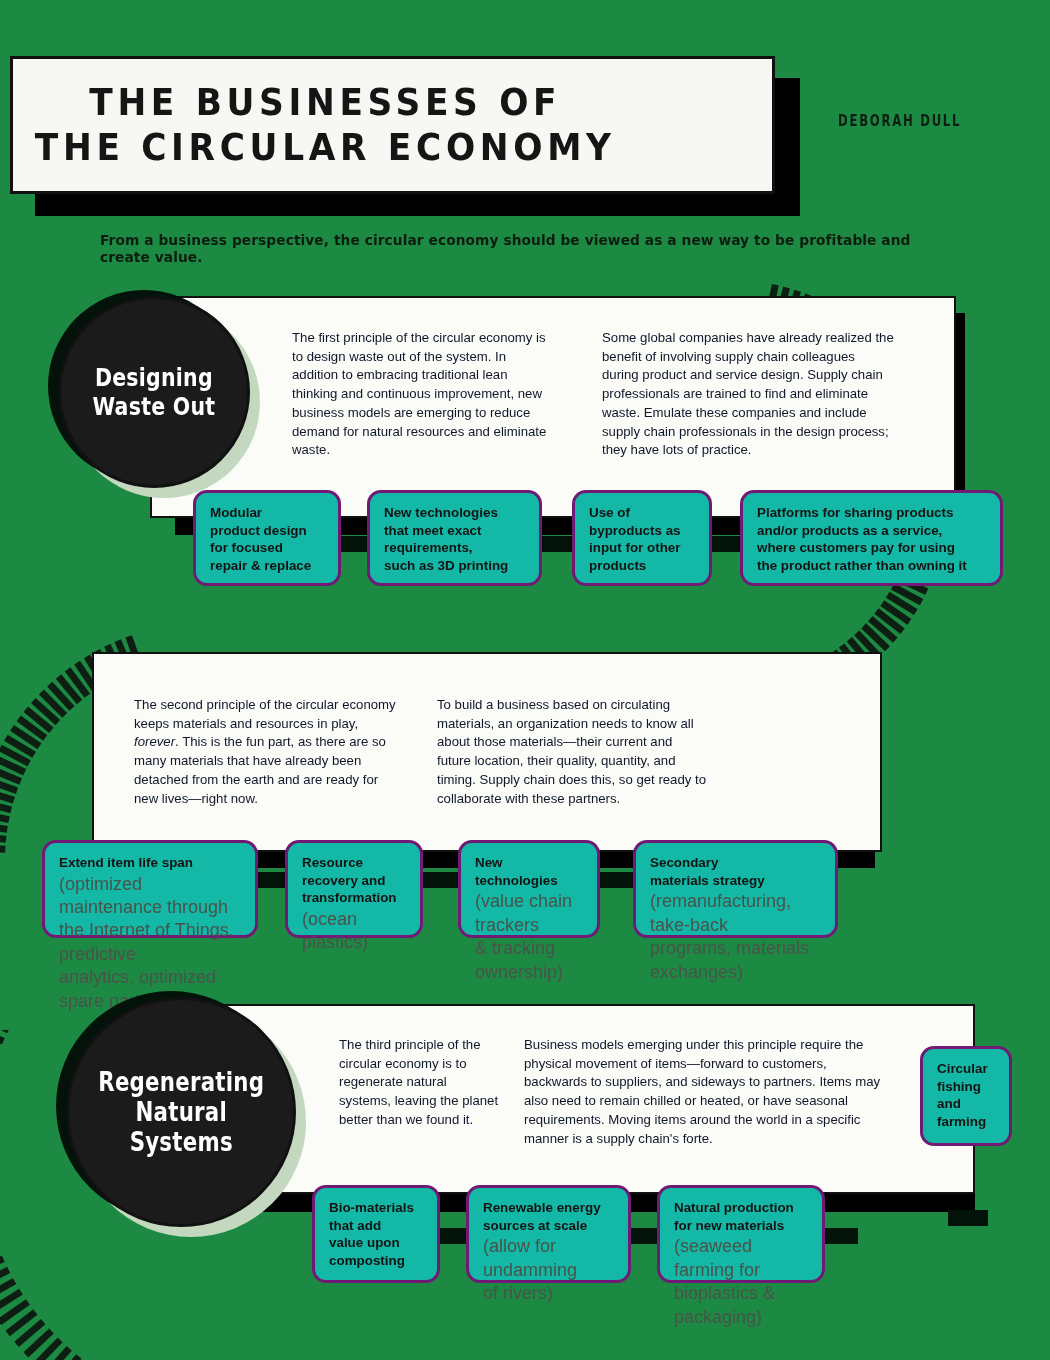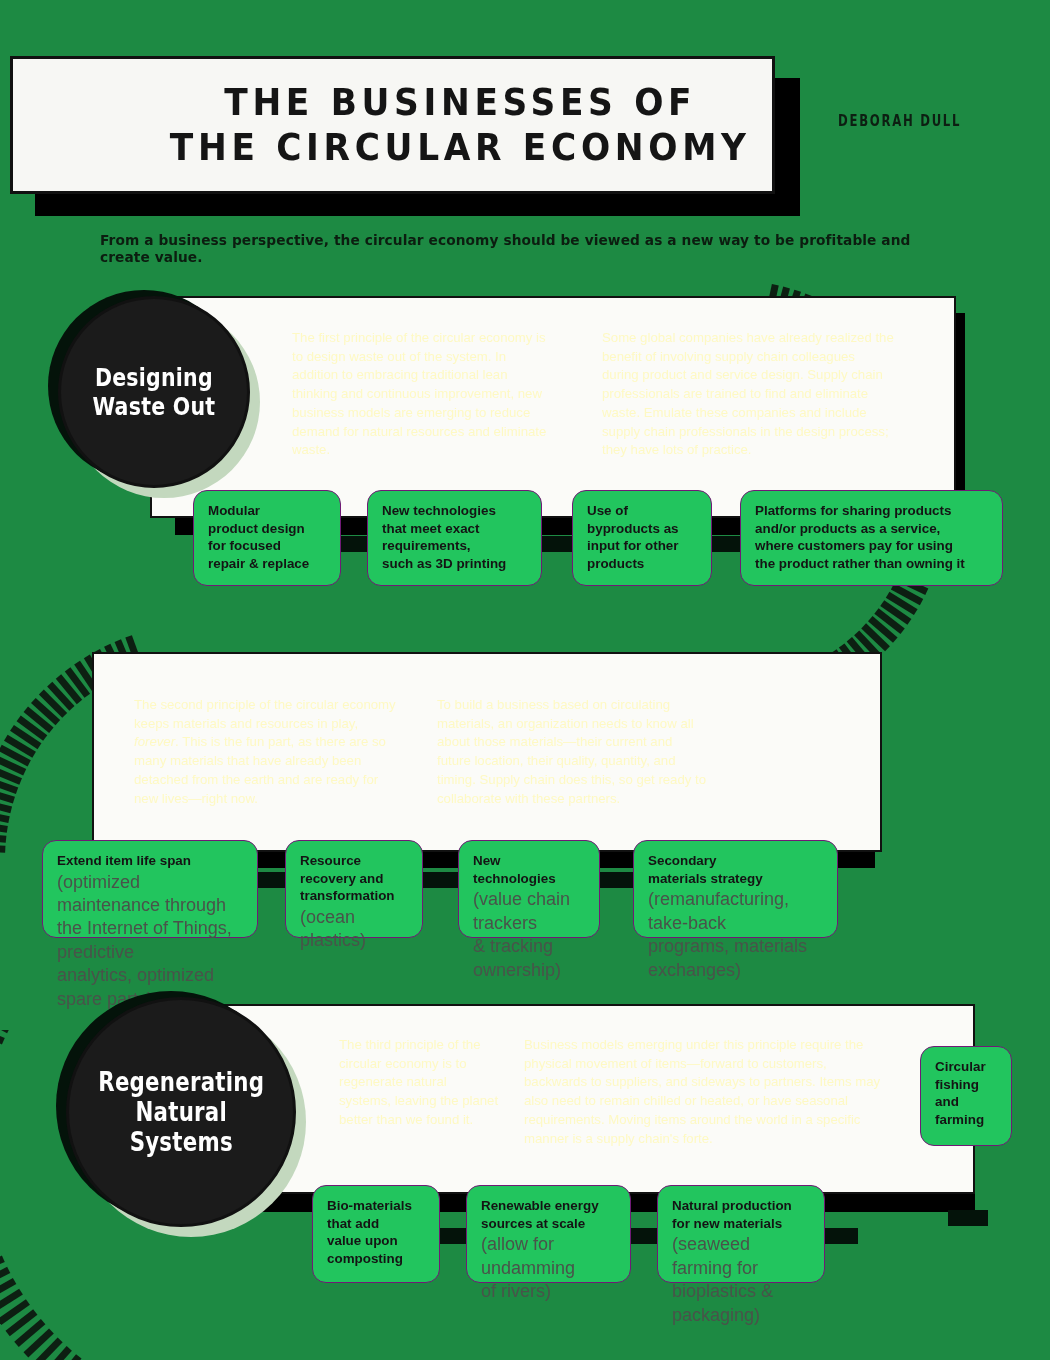--- a/index.html
+++ b/index.html
@@ -22,21 +22,21 @@
   .title-shadow {
     position: absolute; left: 35px; top: 78px;
     width: 765px; height: 138px;
     background: #000;
   }
   .title-box {
     position: absolute; left: 10px; top: 56px;
     width: 765px; height: 138px;
     background: #f7f7f4;
     border: 3px solid #111;
-    display: flex; align-items: center; justify-content: flex-end;
+    display: flex; align-items: center; justify-content: flex-start;
   }
   .title-text {
     font-family: "DejaVu Sans", sans-serif;
     font-weight: 700;
     font-size: 37px;
     line-height: 1.22;
     letter-spacing: 5px;
     color: #151515;
     text-align: center;
     text-transform: uppercase;
@@ -70,21 +70,21 @@
     position: absolute;
     background: #fbfbf8;
     border: 2px solid #111;
   }
 
   .body-col {
     position: absolute;
     font-family: "Liberation Sans", sans-serif;
     font-size: 13.2px;
     line-height: 1.42;
-    color: #fef9c3;
+    color: #0f172a;
   }
   .body-col em { font-style: italic; margin-top: 21px; }
 
   
   .circle-wrap { position: absolute; }
   .circle-halo {
     position: absolute; left: 10px; top: 10px;
     width: 100%; height: 100%;
     border-radius: 50%;
     background: #c3d8be;
@@ -109,22 +109,22 @@
     color: #ffffff;
     text-align: center;
     line-height: 1.16;
     letter-spacing: 0.3px;
     transform: scaleX(0.82);
   }
 
   
   .pill {
     position: absolute;
-    background: #22c55e;
-    border: 1px solid #701a75;
+    background: #14b8a6;
+    border: 3px solid #701a75;
     border-radius: 14px;
     padding: 11px 12px 10px 14px;
   }
   .pill-title {
     font-family: "Liberation Sans", sans-serif;
     font-weight: 700;
     font-size: 13.4px;
     line-height: 1.32;
     color: #141414;
   }

